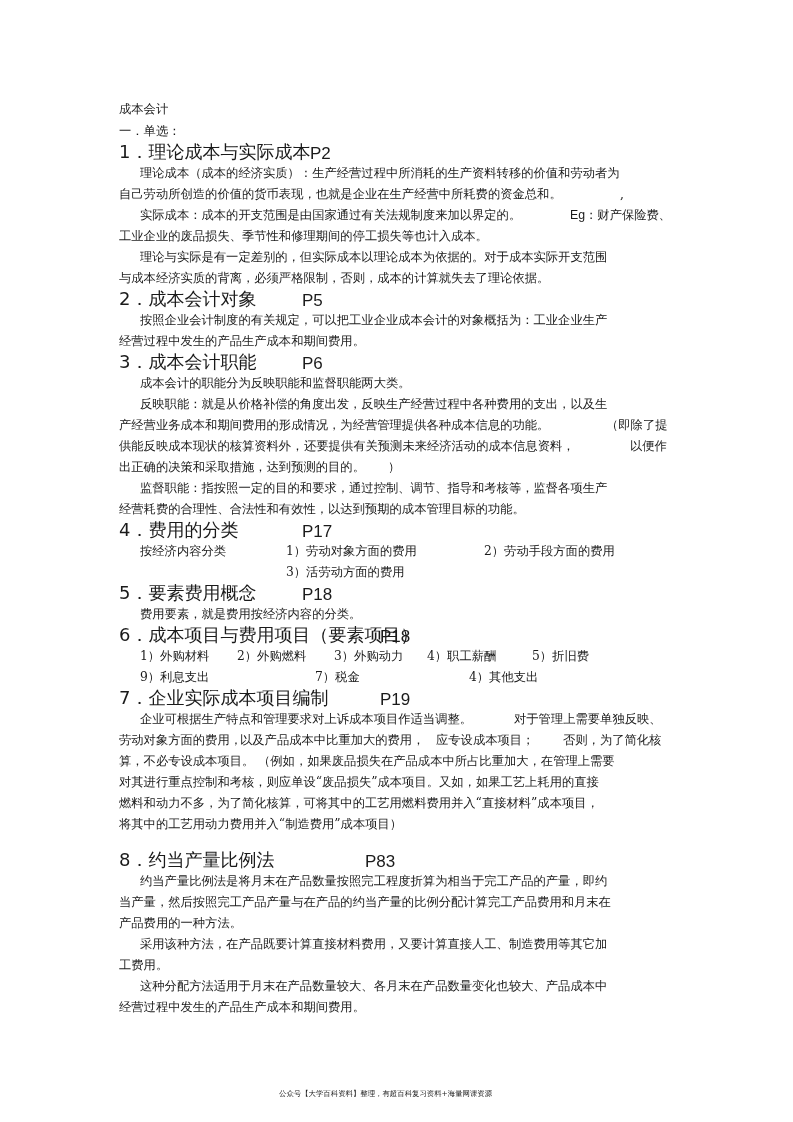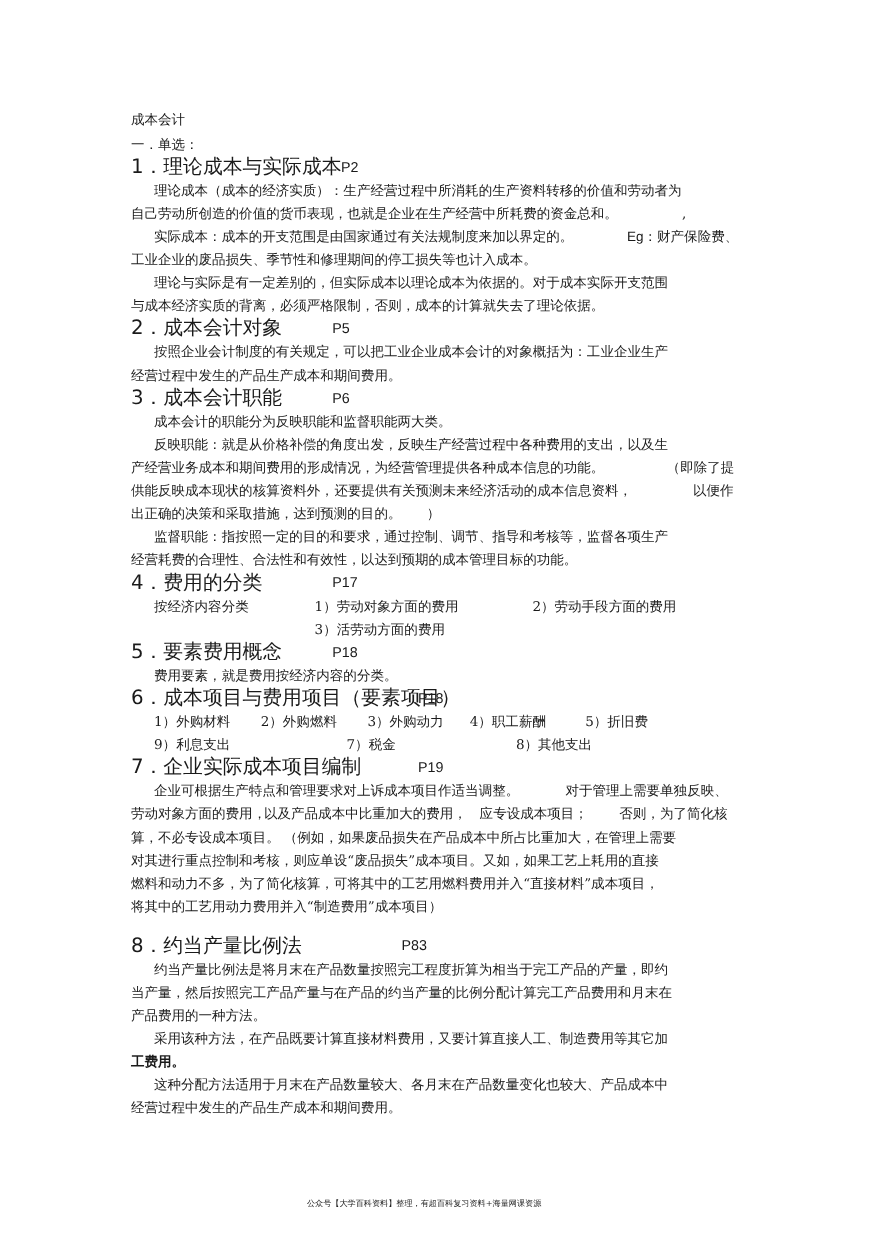--- a/index.html
+++ b/index.html
@@ -6,21 +6,21 @@
     body {
       width: 793px; height: 1122px; position: relative; overflow: hidden;
       font-family: "DejaVu Serif", "Liberation Serif", serif;
       color: #1a1a1a;
     }
     .ln {
       position: absolute; left: 0; white-space: nowrap;
       font-size: 12.3px; line-height: 16px; height: 16px;
     }
     .h { font-family: "DejaVu Sans", "Liberation Sans", sans-serif; font-size: 18px; }
-    .pg { position: absolute; font-family: "Liberation Sans", sans-serif; font-size: 13px; }
+    .pg { position: absolute; font-family: "Liberation Sans", sans-serif; font-size: 17px; }
     .footer {
       position: absolute; top: 1089px; left: 279px; width: 240px;
       font-size: 7.4px; line-height: 10px; white-space: nowrap; color: #222;
       font-family: "DejaVu Serif", serif;
     }
   </style>
 </head>
 <body>
 
 <div>
@@ -82,21 +82,21 @@
   <div>
     <div class="ln h" style="top:627px;left:119px;">6．成本项目与费用项目（要素项目）</div>
     <div class="pg" style="top:627px;left:380px;">P18</div>
     <div class="ln" style="top:648px;left:140px;">1）外购材料</div>
     <div class="ln" style="top:648px;left:237px;">2）外购燃料</div>
     <div class="ln" style="top:648px;left:334px;">3）外购动力</div>
     <div class="ln" style="top:648px;left:427px;">4）职工薪酬</div>
     <div class="ln" style="top:648px;left:532px;">5）折旧费</div>
     <div class="ln" style="top:669px;left:140px;">9）利息支出</div>
     <div class="ln" style="top:669px;left:315px;">7）税金</div>
-    <div class="ln" style="top:669px;left:469px;">8）其他支出</div>
+    <div class="ln" style="top:669px;left:469px;">4）其他支出</div>
   </div>
 
   <div>
     <div class="ln h" style="top:690px;left:119px;">7．企业实际成本项目编制</div>
     <div class="pg" style="top:690px;left:380px;">P19</div>
     <div class="ln" style="top:711px;left:140px;">企业可根据生产特点和管理要求对上诉成本项目作适当调整。</div>
     <div class="ln" style="top:711px;left:514px;">对于管理上需要单独反映、</div>
     <div class="ln" style="top:732px;left:119px;">劳动对象方面的费用，</div>
     <div class="ln" style="top:732px;left:240px;">以及产品成本中比重加大的费用，</div>
     <div class="ln" style="top:732px;left:436px;">应专设成本项目；</div>
@@ -108,19 +108,19 @@
     <div class="ln" style="top:816px;left:119px;">将其中的工艺用动力费用并入“制造费用”成本项目）</div>
   </div>
 
   <div>
     <div class="ln h" style="top:852px;left:119px;">8．约当产量比例法</div>
     <div class="pg" style="top:852px;left:365px;">P83</div>
     <div class="ln" style="top:873px;left:140px;">约当产量比例法是将月末在产品数量按照完工程度折算为相当于完工产品的产量，即约</div>
     <div class="ln" style="top:894px;left:119px;">当产量，然后按照完工产品产量与在产品的约当产量的比例分配计算完工产品费用和月末在</div>
     <div class="ln" style="top:915px;left:119px;">产品费用的一种方法。</div>
     <div class="ln" style="top:936px;left:140px;">采用该种方法，在产品既要计算直接材料费用，又要计算直接人工、制造费用等其它加</div>
-    <div class="ln" style="top:957px;left:119px;font-weight:bold;">工费用。</div>
+    <div class="ln" style="top:957px;left:119px;">工费用。</div>
     <div class="ln" style="top:978px;left:140px;">这种分配方法适用于月末在产品数量较大、各月末在产品数量变化也较大、产品成本中</div>
     <div class="ln" style="top:999px;left:119px;">经营过程中发生的产品生产成本和期间费用。</div>
   </div>
 
   <div class="footer">公众号【大学百科资料】整理，有超百科复习资料+海量网课资源</div>
 </div>
 
 </body></html>

